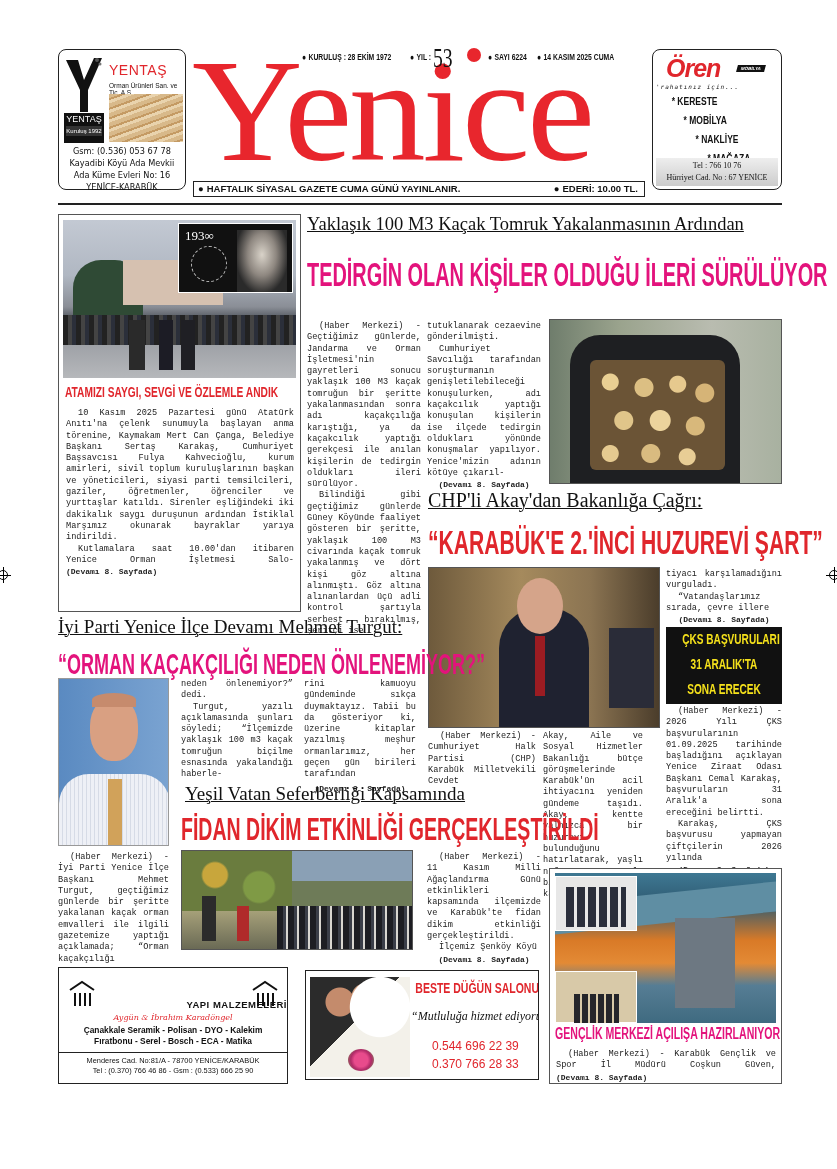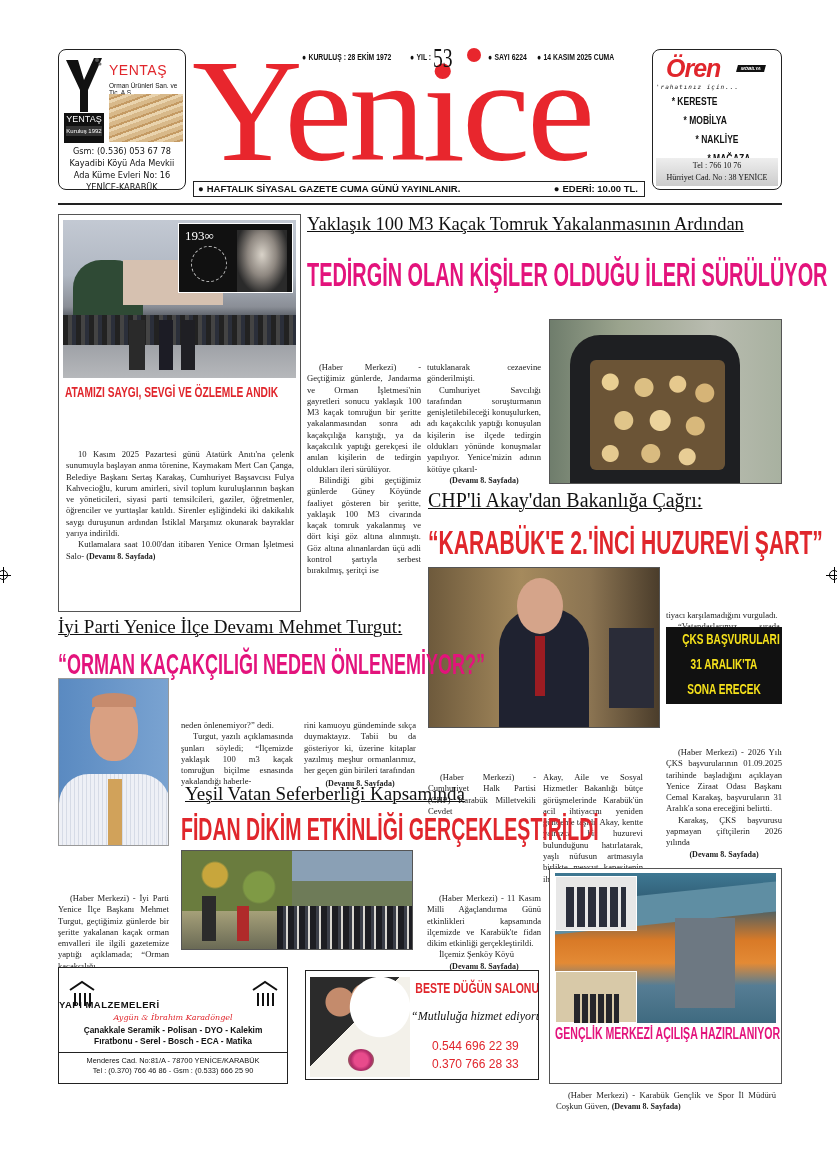--- a/index.html
+++ b/index.html
@@ -31,21 +31,21 @@
   .oren .logo { position: absolute; left: 13px; top: 4px; color: #e0262c; font-family: "Liberation Sans", sans-serif; font-style: italic; font-weight: bold; font-size: 25px; letter-spacing: -1px; }
   .oren .mob { position: absolute; left: 84px; top: 15px; background: #111; color: #fff; font-family: "Liberation Sans", sans-serif; font-size: 4.5px; font-weight: bold; padding: 1px 4px; transform: skewX(-15deg); }
   .oren .slogan { position: absolute; left: 3px; top: 33px; font-family: "DejaVu Sans Mono", monospace; font-size: 6px; font-style: italic; letter-spacing: 1px; }
   .oren .items { position: absolute; left: 0; top: 42px; width: 100%; font-family: "Liberation Sans", sans-serif; font-weight: bold; font-size: 10px; line-height: 19px; }
   .oren .items div { transform: scaleX(0.85); transform-origin: left; }
   .oren .foot { position: absolute; left: 3px; right: 3px; bottom: 3px; height: 28px; background: linear-gradient(#eee, #ccc); font-family: "Liberation Serif", serif; font-size: 8px; text-align: center; line-height: 12px; padding-top: 2px; }
   .rule { position: absolute; left: 58px; width: 724px; height: 2px; background: #222; top: 203px; }
 
   
   .box { position: absolute; border: 1px solid #555; background: #fff; }
-  .body-text { font-family: Liberation Serif, serif; font-size: 8.6px; line-height: 11.3px; text-align: justify; color: #222; margin-top: 41px; }
+  .body-text { font-family: Liberation Mono, monospace; font-size: 8.6px; line-height: 11.3px; text-align: justify; color: #222; }
   .body-text p { text-indent: 12px; }
   .more { font-weight: bold; font-size: 8px; white-space: nowrap; }
   .kicker { position: absolute; font-family: "Liberation Serif", serif; font-size: 19px; text-decoration: underline; text-decoration-thickness: 1px; white-space: nowrap; color: #111; }
   .headline { position: absolute; font-family: "Liberation Sans", sans-serif; font-weight: bold; white-space: nowrap; transform-origin: left top; }
   .pink { color: #e3137c; }
   .red { color: #e0262c; }
   .photo { position: absolute; overflow: hidden; }
 </style>
 </head>
 <body>
@@ -88,21 +88,21 @@
   <div class="mob">MOBİLYA</div>
   <div class="slogan">'rahatınız için...</div>
   <div class="items">
     <div style="padding-left:22px">* KERESTE</div>
     <div style="padding-left:36px">* MOBİLYA</div>
     <div style="padding-left:50px">* NAKLİYE</div>
     <div style="padding-left:64px">* MAĞAZA</div>
   </div>
   <div class="foot">
     <div>Tel : 766 10 76</div>
-    <div>Hürriyet Cad. No : 38 YENİCE</div>
+    <div>Hürriyet Cad. No : 67 YENİCE</div>
   </div>
 </div>
 <div class="rule"></div>
 
 <div class="box" style="left:58px;top:214px;width:243px;height:398px">
   <div class="photo" style="left:4px;top:5px;width:233px;height:158px;background:linear-gradient(#c3c9d3 0%, #b0b7c2 35%, #8a8e96 55%, #555a62 62%, #9a9da3 75%, #b6b8bb 100%)">
     <div class="abs" style="left:10px;top:40px;width:70px;height:70px;background:#2f4a35;border-radius:40% 40% 10% 10%"></div>
     <div class="abs" style="left:60px;top:40px;width:100px;height:45px;background:#d6c1b0"></div>
     <div class="abs" style="left:0;top:95px;width:233px;height:30px;background:repeating-linear-gradient(90deg,#222 0 5px,#444 5px 9px,#2b2f3a 9px 13px)"></div>
     <div class="abs" style="left:66px;top:100px;width:16px;height:50px;background:#2a2a2a"></div>
@@ -228,21 +228,21 @@
       <rect x="16" y="13" width="2" height="13" fill="#111"></rect>
       <rect x="21" y="13" width="2" height="13" fill="#111"></rect>
   </svg>
   <svg class="abs" style="left:192px;top:12px" width="28" height="28" viewBox="0 0 28 28">
     <path d="M2 10 L14 2 L26 10" fill="none" stroke="#111" stroke-width="2"></path>
     <rect x="6" y="13" width="2" height="13" fill="#111"></rect>
       <rect x="11" y="13" width="2" height="13" fill="#111"></rect>
       <rect x="16" y="13" width="2" height="13" fill="#111"></rect>
       <rect x="21" y="13" width="2" height="13" fill="#111"></rect>
   </svg>
-  <div class="abs" style="left:0;right:0;top:31px;text-align:left;font-family:'Liberation Sans',sans-serif;font-weight:bold;font-size:9.5px;letter-spacing:0.5px">YAPI MALZEMELERİ</div>
+  <div class="abs" style="left:0;right:0;top:31px;text-align:right;font-family:'Liberation Sans',sans-serif;font-weight:bold;font-size:9.5px;letter-spacing:0.5px">YAPI MALZEMELERİ</div>
   <div class="abs" style="left:0;right:0;top:45px;text-align:center;color:#e0262c;font-family:'DejaVu Serif',serif;font-style:italic;font-size:8px">Aygün &amp; İbrahim Karadöngel</div>
   <div class="abs" style="left:0;right:0;top:57px;text-align:center;font-family:'Liberation Sans',sans-serif;font-weight:bold;font-size:8.4px;line-height:11px">
     <div>Çanakkale Seramik - Polisan - DYO - Kalekim</div>
     <div>Fıratbonu - Serel - Bosch - ECA - Matika</div>
   </div>
   <div class="abs" style="left:0;right:0;top:84px;border-top:1px solid #222;padding-top:3px;text-align:center;font-family:'Liberation Sans',sans-serif;font-size:7.4px;line-height:10px">
     <div>Menderes Cad. No:81/A - 78700 YENİCE/KARABÜK</div>
     <div>Tel : (0.370) 766 46 86 - Gsm : (0.533) 666 25 90</div>
   </div>
 </div>

